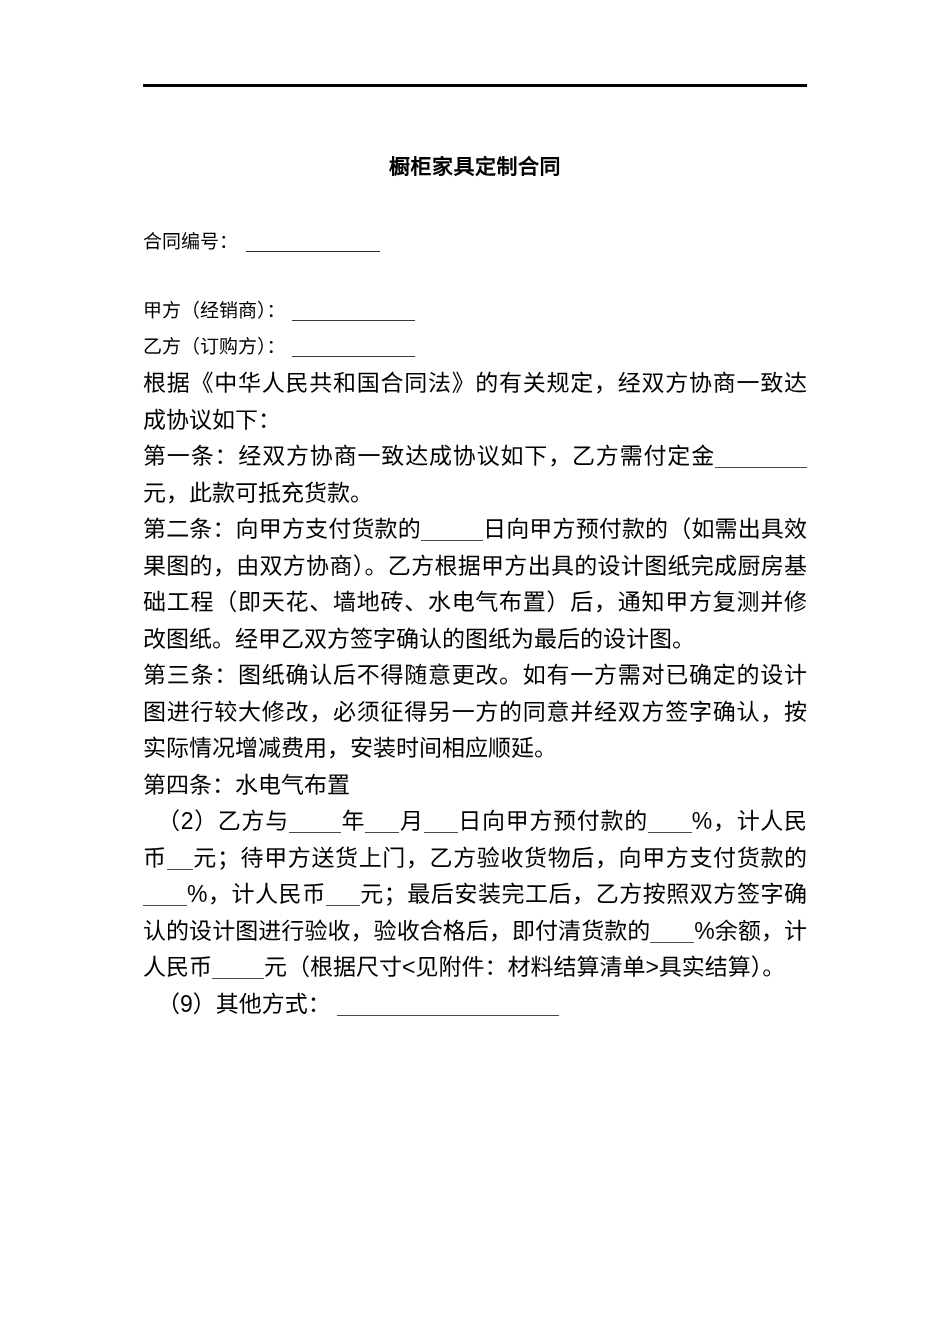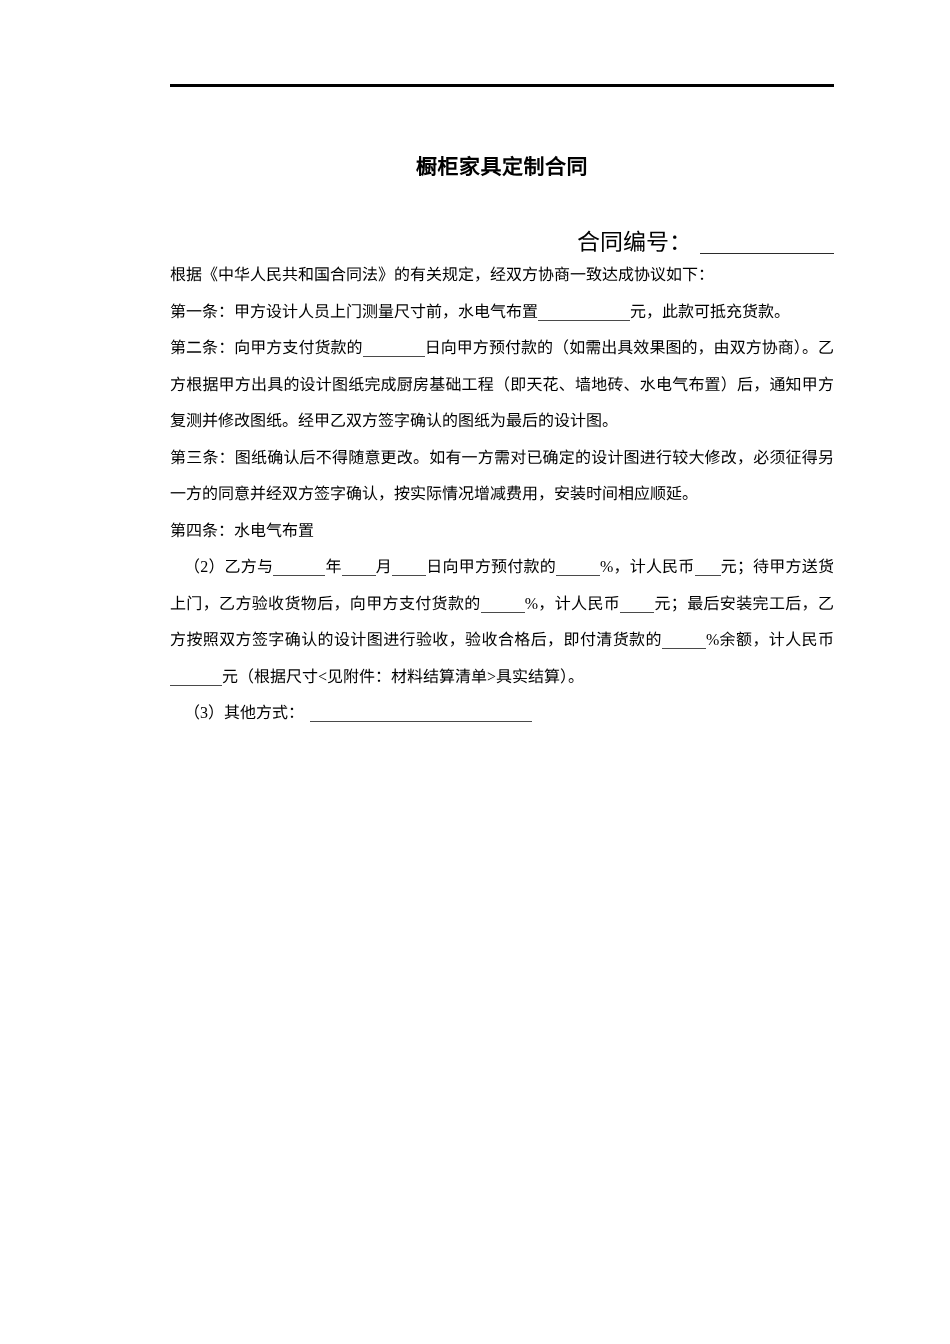--- a/index.html
+++ b/index.html
@@ -20,21 +20,20 @@
     margin: 0 auto;
     background: #ffffff;
     overflow: hidden;
     box-sizing: border-box;
   }
   .content {
     position: absolute;
     left: 143px;
     top: 0;
     width: 664px;
-    margin-left: 27px;
   }
 
   
   .header-rule {
     margin-top: 84px;
     height: 0;
     border-top: 2px solid #000000;
     border-bottom: 1px solid #000000;
     line-height: 0;
     font-size: 0;
@@ -48,22 +47,22 @@
     font-size: 21px;
     font-weight: bold;
     letter-spacing: 0.5px;
     line-height: 36px;
     margin-top: 62px;
   }
 
   
   .contract-no {
     margin-top: 42px;
-    text-align: right;
-    font-size: 23px;
+    text-align: left;
+    font-size: 19px;
     line-height: 30px;
     white-space: nowrap;
   }
   .contract-no .fill-lg {
     display: inline-block;
     width: 134px;
     border-bottom: 1px solid #2b2b2b;
     vertical-align: -4px;
     margin-left: 8px;
   }
@@ -81,25 +80,24 @@
     display: inline-block;
     width: 123px;
     border-bottom: 1px solid #3a3a3a;
     vertical-align: -4px;
     margin-left: 6px;
   }
 
   
   p.para {
     margin: 0;
-    font-size: 16px;
+    font-size: 23px;
     line-height: 36.5px;
     text-align: justify;
     text-justify: inter-ideograph;
-    font-family: Liberation Serif, serif;
   }
   .gap-lead   { margin-top: 25px; }
   .gap-art    { margin-top: 23px; }
   .gap-tight  { margin-top: 0; }
 
   p.indent {
     text-indent: 14px;
   }
 
   
@@ -132,39 +130,47 @@
   <div class="content">
 
     <div class="header-rule"></div>
 
     <h1 class="doc-title">橱柜家具定制合同</h1>
 
     <div class="contract-no">
       <span>合同编号：</span><span class="fill-lg"></span>
     </div>
 
+    <div class="parties">
+      <div class="party-line">
+        <span>甲方（经销商）：</span><span class="fill-md"></span>
+      </div>
+      <div class="party-line">
+        <span>乙方（订购方）：</span><span class="fill-md"></span>
+      </div>
+    </div>
 
     <p class="para gap-lead">根据《中华人民共和国合同法》的有关规定，经双方协商一致达成协议如下：</p>
 
     <p class="para gap-art">
-      <span>第一条：甲方设计人员上门测量尺寸前，水电气布置</span><span class="b b-7"></span><span>元，此款可抵充货款。</span>
+      <span>第一条：经双方协商一致达成协议如下，乙方需付定金</span><span class="b b-7"></span><span>元，此款可抵充货款。</span>
     </p>
 
     <p class="para gap-art">
       <span>第二条：向甲方支付货款的</span><span class="b b-5"></span><span>日向甲方预付款的（如需出具效果图的，由双方协商）。乙方根据甲方出具的设计图纸完成厨房基础工程（即天花、墙地砖、水电气布置）后，通知甲方复测并修改图纸。经甲乙双方签字确认的图纸为最后的设计图。</span>
     </p>
 
     <p class="para gap-art">第三条：图纸确认后不得随意更改。如有一方需对已确定的设计图进行较大修改，必须征得另一方的同意并经双方签字确认，按实际情况增减费用，安装时间相应顺延。</p>
 
     <p class="para gap-art">第四条：水电气布置</p>
 
 
 
     <p class="para gap-tight indent">
       <span>（2）乙方与</span><span class="b b-4"></span><span>年</span><span class="b b-2"></span><span>月</span><span class="b b-2"></span><span>日向甲方预付款的</span><span class="b b-3"></span><span>%，计人民币</span><span class="b b-1"></span><span>元；待甲方送货上门，乙方验收货物后，向甲方支付货款的</span><span class="b b-3"></span><span>%，计人民币</span><span class="b b-2"></span><span>元；最后安装完工后，乙方按照双方签字确认的设计图进行验收，验收合格后，即付清货款的</span><span class="b b-3"></span><span>%余额，计人民币</span><span class="b b-4"></span><span>元（根据尺寸&lt;见附件：材料结算清单&gt;具实结算）。</span>
     </p>
 
     <p class="para gap-tight indent">
-      <span>（3）其他方式：</span><span class="b-other"></span>
+      <span>（9）其他方式：</span><span class="b-other"></span>
     </p>
 
   </div>
 </div>
 
 </body></html>

